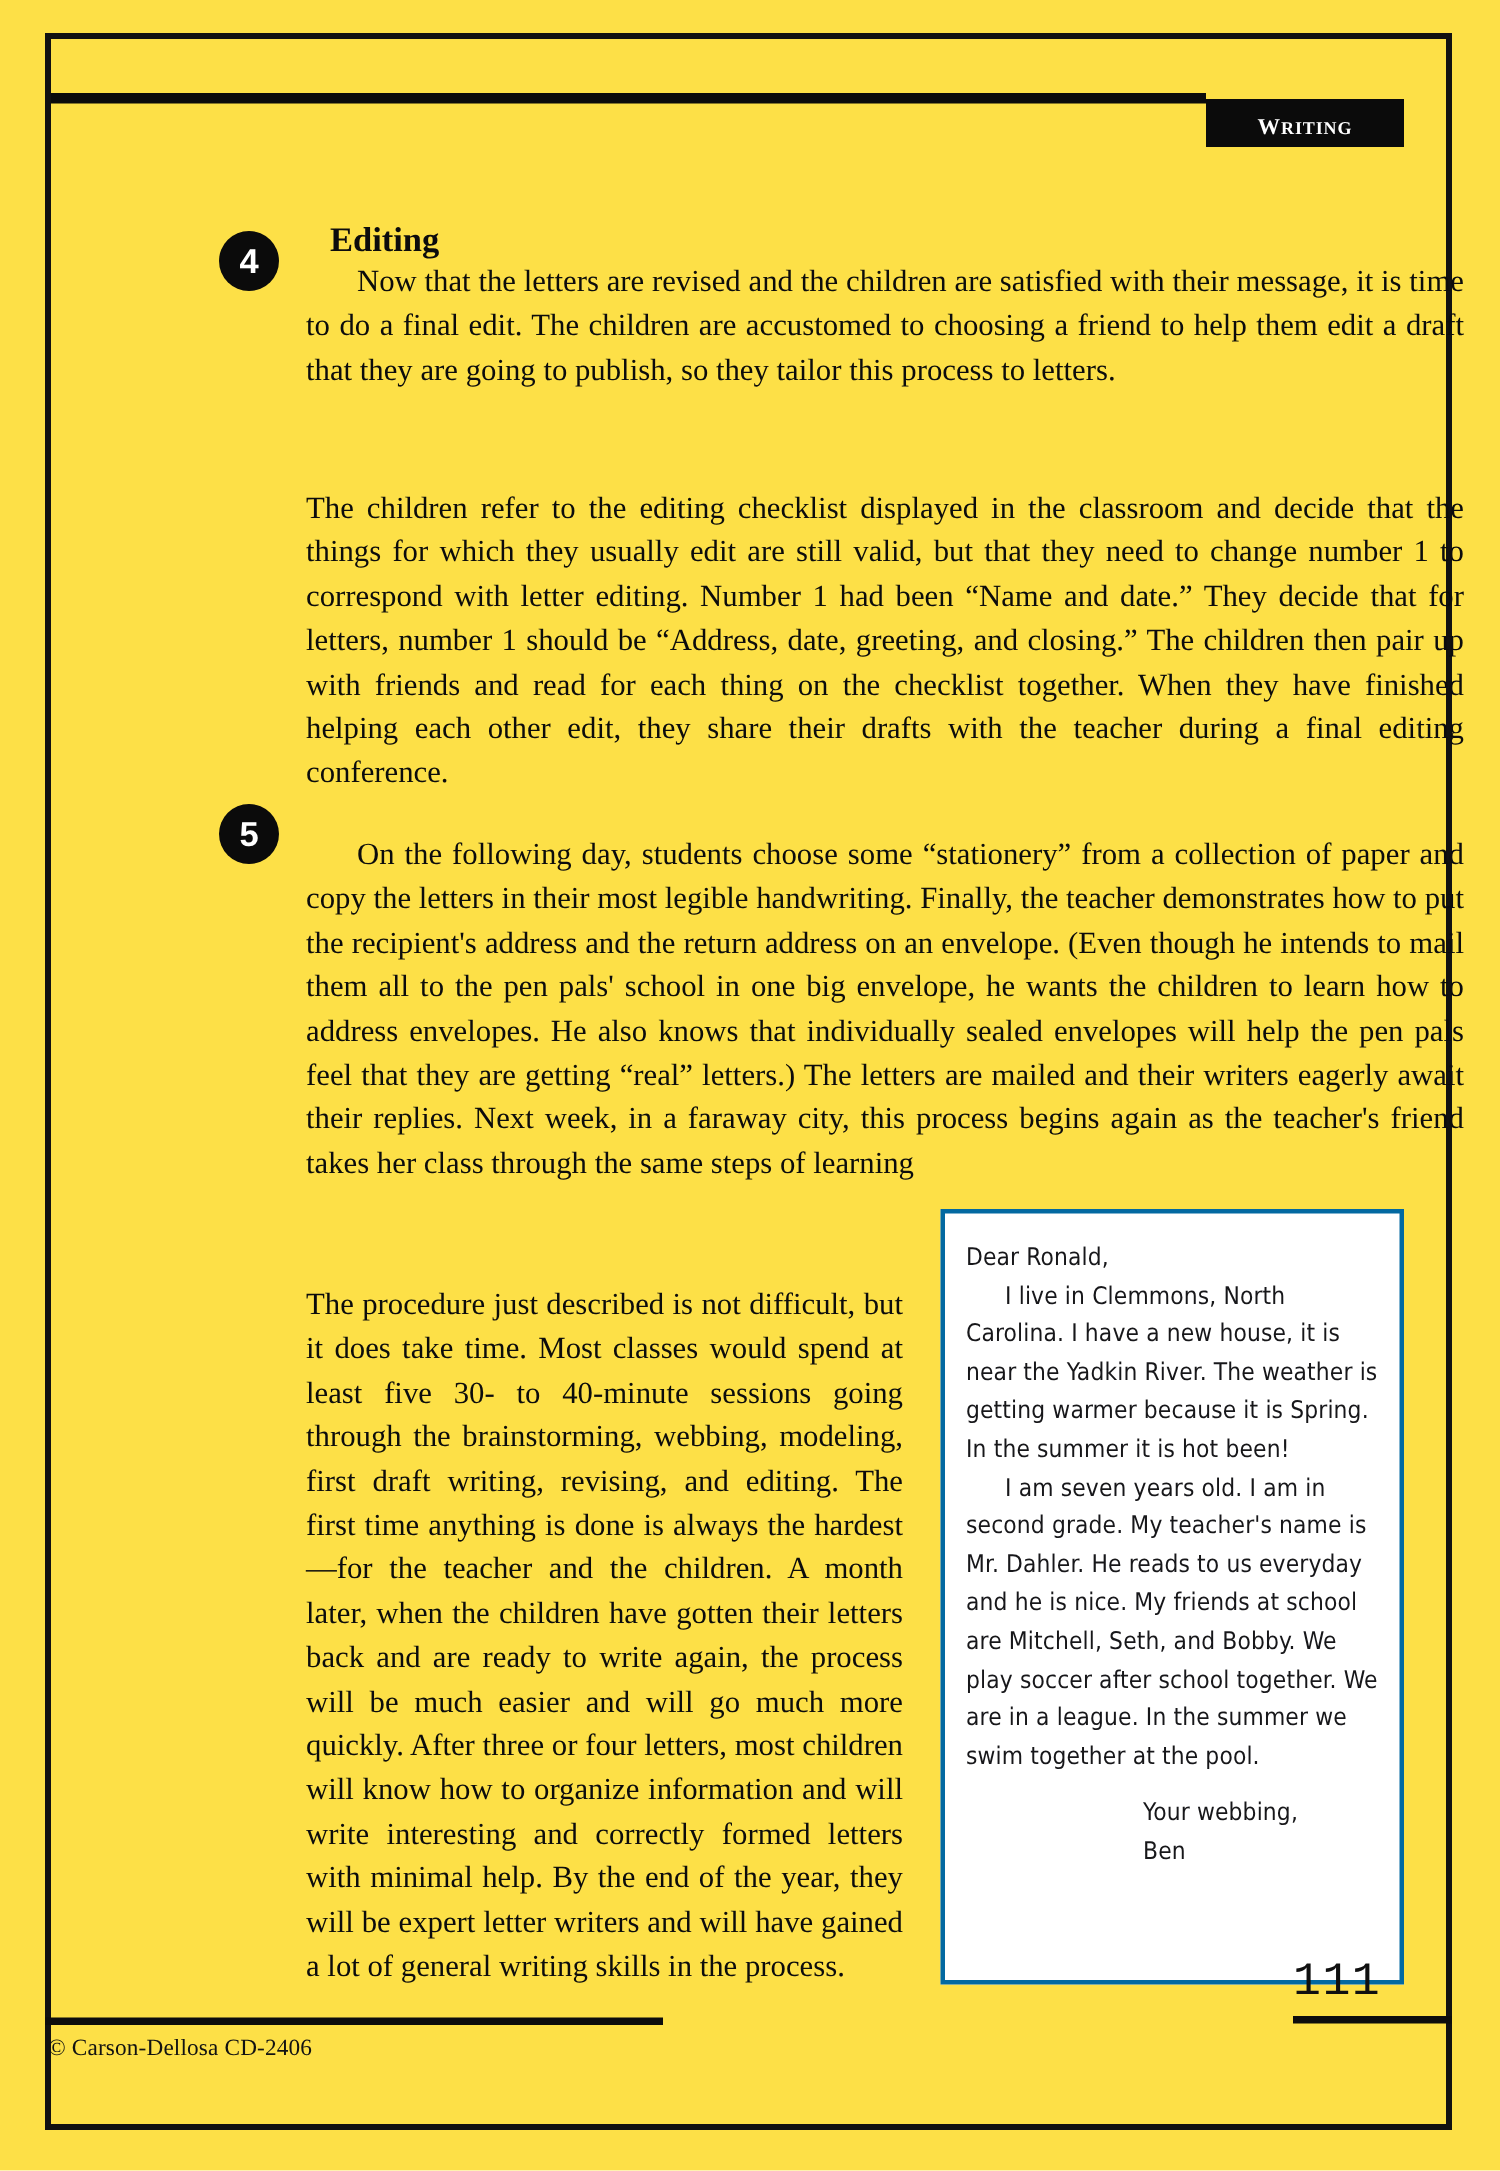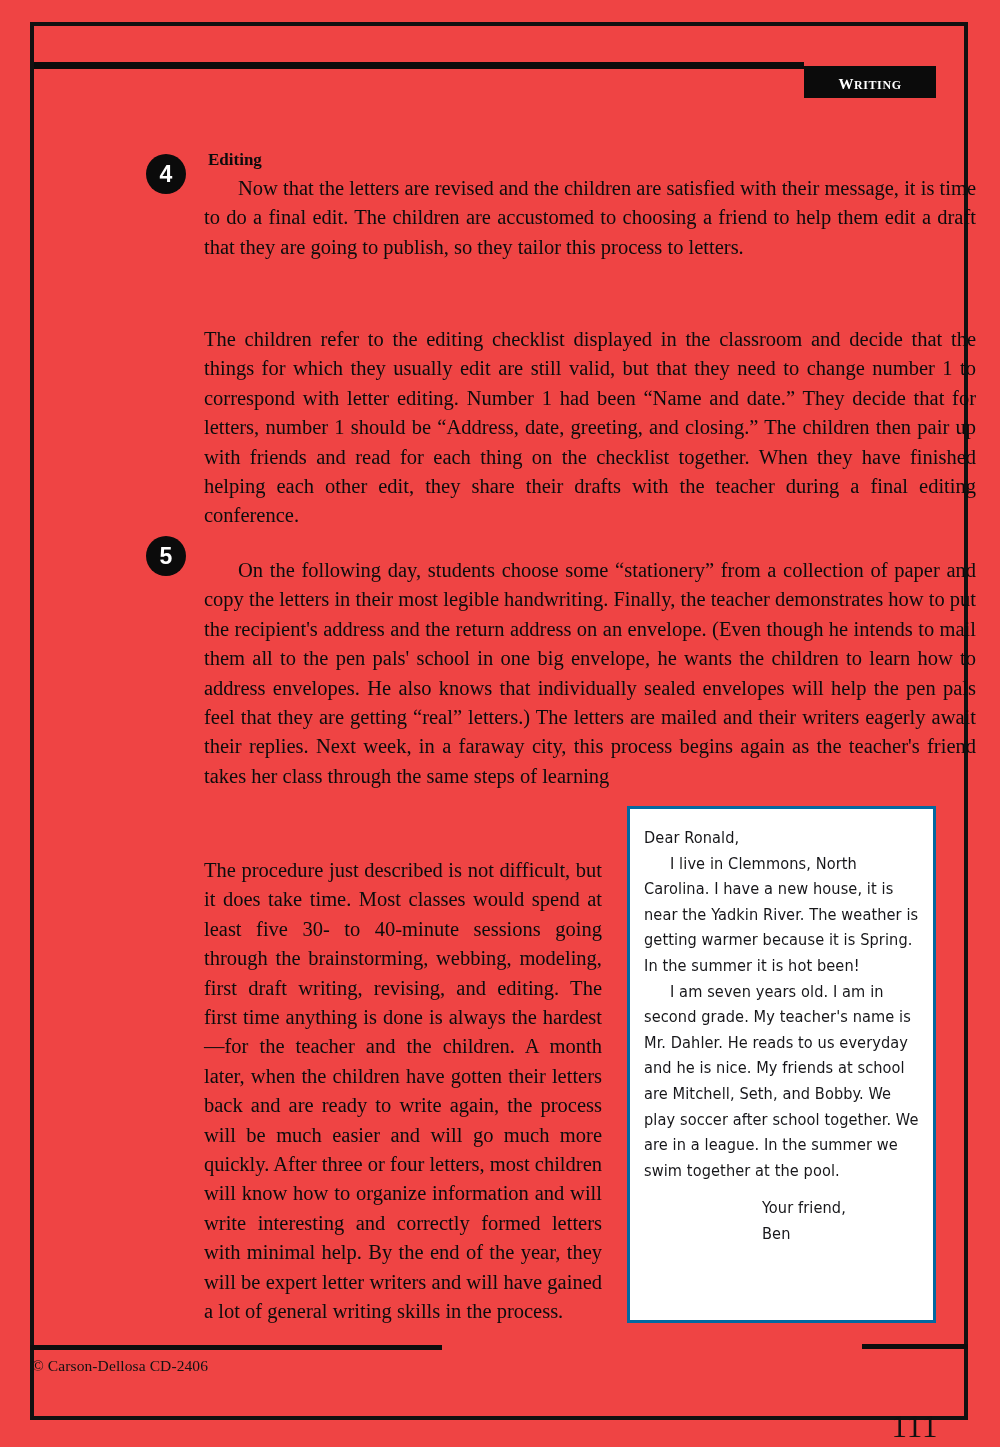--- a/index.html
+++ b/index.html
@@ -7,21 +7,21 @@
     padding: 0;
     background: #ffffff;
   }
   body {
     font-family: "Liberation Serif", serif;
   }
   #page {
     position: relative;
     width: 1000px;
     height: 1447px;
-    background: #ef4444;
+    background: #fde047;
     overflow: hidden;
   }
   .frame-edge-left {
     position: absolute;
     left: 30px;
     top: 22px;
     width: 4px;
     height: 1398px;
     background: #111;
   }
@@ -86,23 +86,23 @@
     font-size: 20.5px;
     line-height: 29.4px;
     color: #0c0c0c;
     text-align: justify;
     text-justify: inter-word;
     -webkit-hyphens: none;
     hyphens: none;
   }
   .step-head {
     font-weight: bold;
-    font-size: 17px;
+    font-size: 23px;
     line-height: 27px;
-    margin: 0 0 1px 4px;
+    margin: 0 0 1px 16px;
     font-family: "Liberation Serif", serif;
     color: #0c0c0c;
   }
   .bullet {
     position: absolute;
     width: 40px;
     height: 40px;
     border-radius: 50%;
     background: #0b0b0b;
     color: #ffffff;
@@ -184,24 +184,24 @@
     left: 32px;
     top: 1357px;
     font-family: "Liberation Serif", serif;
     font-size: 15.5px;
     color: #121212;
     letter-spacing: 0.1px;
   }
   .page-num {
     position: absolute;
     left: 862px;
-    top: 1409px;
+    top: 1304px;
     width: 106px;
-    text-align: center;
-    font-family: Liberation Serif, serif;
+    text-align: left;
+    font-family: Liberation Mono, monospace;
     font-size: 31px;
     color: #101010;
     letter-spacing: 1px;
   }
 </style>
 </head>
 <body>
 
 <div id="page">
 
@@ -233,21 +233,21 @@
 
   <div class="block" id="para-final">
     <p class="body">The procedure just described is not difficult, but it does take time. Most classes would spend at least five 30- to 40-minute sessions going through the brainstorming, webbing, modeling, first draft writing, revising, and editing. The first time anything is done is always the hardest—for the teacher and the children. A month later, when the children have gotten their letters back and are ready to write again, the process will be much easier and will go much more quickly. After three or four letters, most children will know how to organize information and will write interesting and correctly formed letters with minimal help. By the end of the year, they will be expert letter writers and will have gained a lot of general writing skills in the process.</p>
   </div>
 
   <div class="letter-box">
     <p class="hand hand-p">Dear Ronald,</p>
     <p class="hand hand-p hand-indent">I live in Clemmons, North Carolina. I have a new house, it is near the Yadkin River. The weather is getting warmer because it is Spring. In the summer it is hot been!</p>
     <p class="hand hand-p hand-indent">I am seven years old. I am in second grade. My teacher's name is Mr. Dahler. He reads to us everyday and he is nice. My friends at school are Mitchell, Seth, and Bobby. We play soccer after school together. We are in a league. In the summer we swim together at the pool.</p>
     <div class="hand hand-sign">
-      <div>Your friend,</div>
+      <div>Your webbing,</div>
       <div>Ben</div>
     </div>
   </div>
 
   <div class="foot-rule-left"></div>
   <div class="foot-rule-right"></div>
   <div class="foot-copy">© Carson-Dellosa CD-2406</div>
   <div class="page-num">111</div>
 
 </div>

